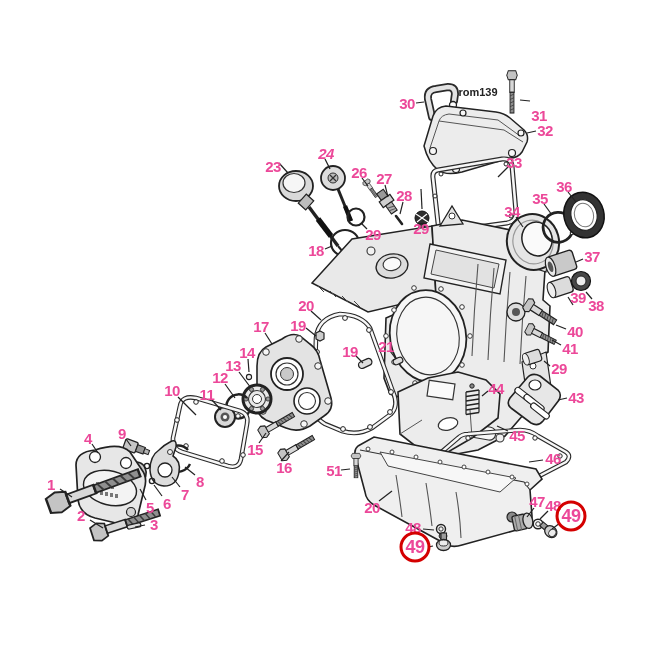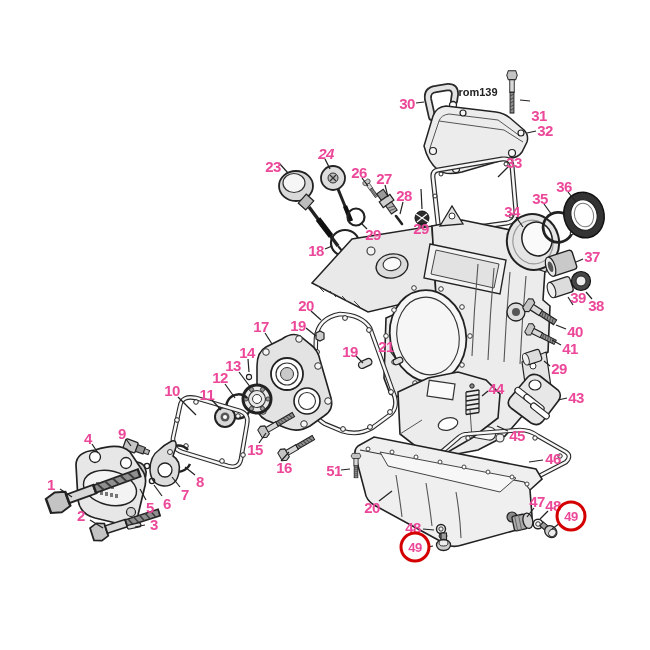--- a/index.html
+++ b/index.html
@@ -4,21 +4,21 @@
 <style>
   html,body{margin:0;padding:0;background:#fff;}
   .stage{position:relative;width:650px;height:650px;background:#fff;overflow:hidden;
          font-family:"Liberation Sans",sans-serif;}
   .stage svg{position:absolute;left:0;top:0;}
   .callout{position:absolute;transform:translate(-50%,-50%);
            font:bold 15px "Liberation Sans",sans-serif;color:#ec4899;
            letter-spacing:-.5px;white-space:nowrap;z-index:5;}
   .callout.circled{width:25px;height:25px;border:3px solid #d40000;border-radius:50%;
            display:flex;align-items:center;justify-content:center;
-           font-size:13px;background:transparent;}
+           font-size:18px;background:transparent;}
   .code-label{position:absolute;transform:translate(-50%,-50%);
            font:bold 11px "Liberation Sans",sans-serif;color:#222;z-index:4;}
 </style>
 </head>
 <body>
 
 <div class="stage">
 <svg width="650" height="650" viewBox="0 0 650 650">
   <defs>
     <g id="bolt">

